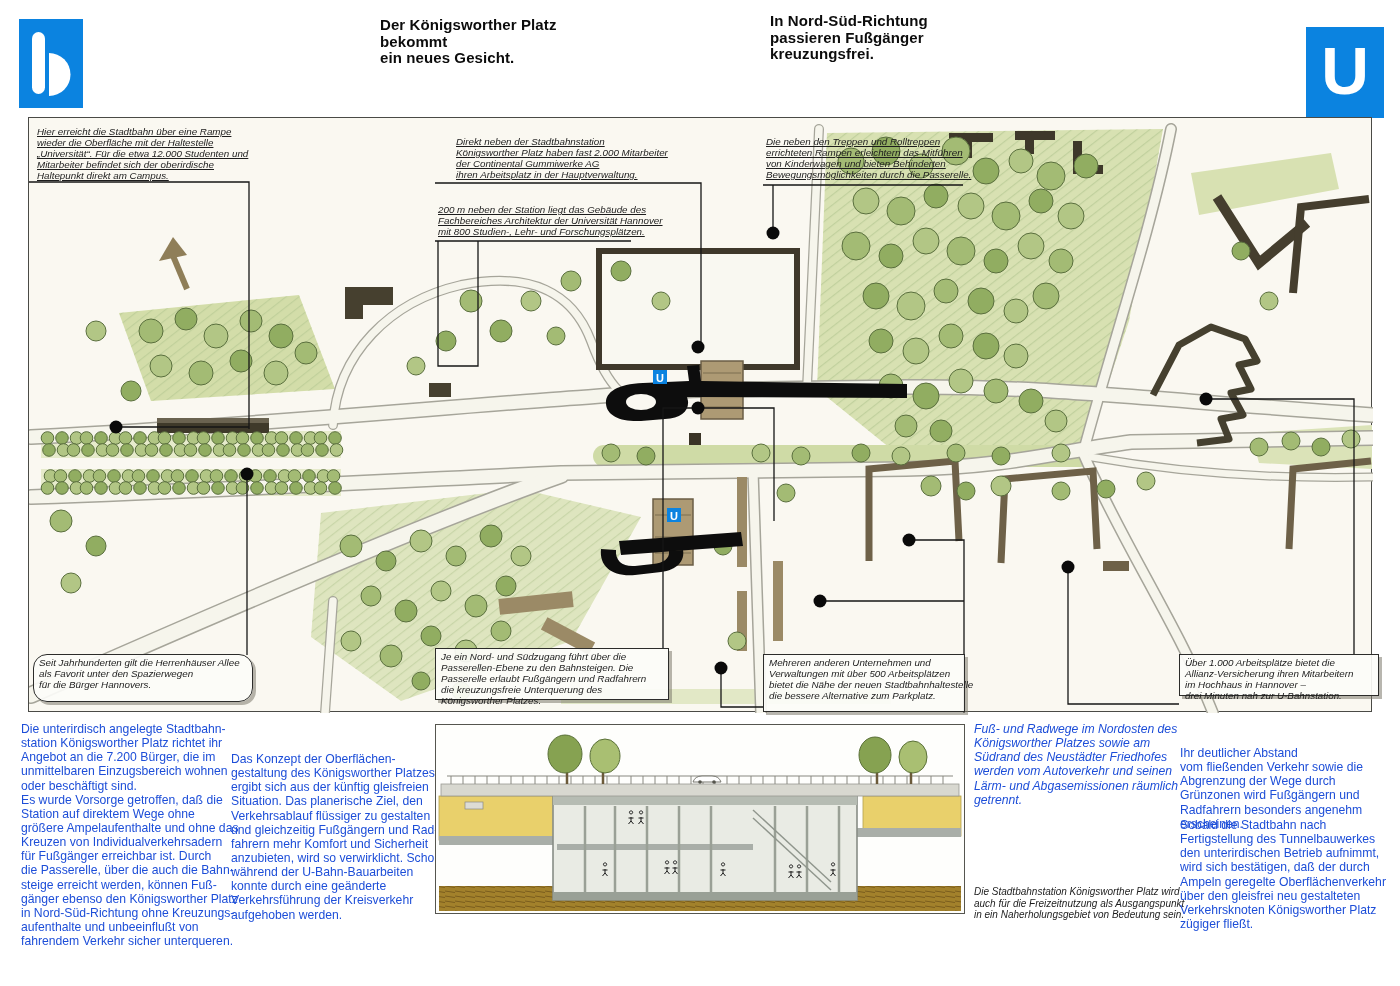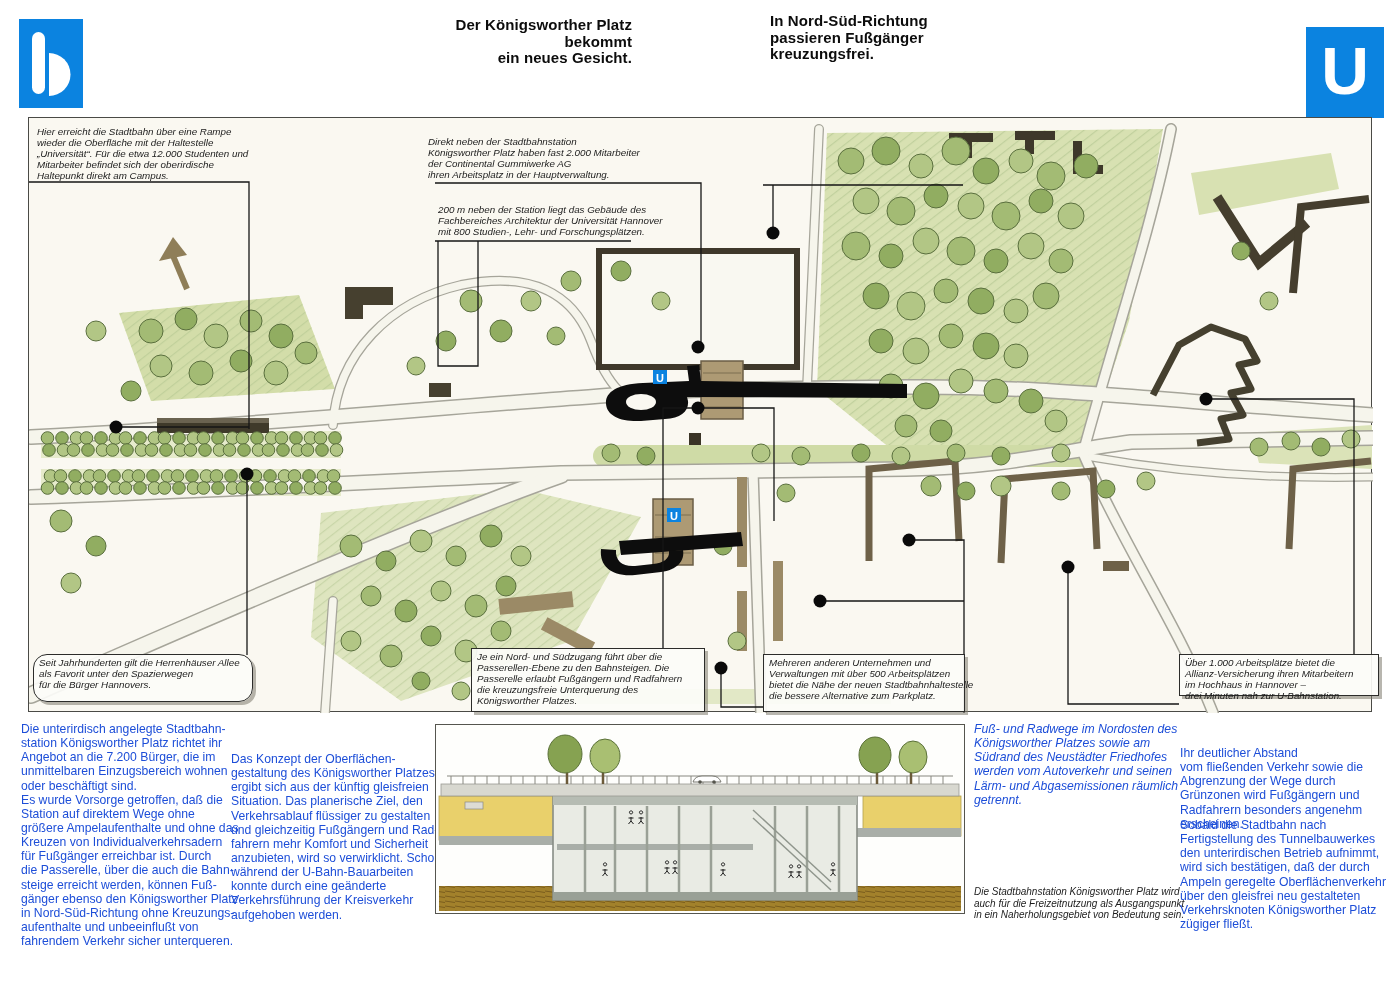--- a/index.html
+++ b/index.html
@@ -4,36 +4,36 @@
 <style>
   html,body{margin:0;padding:0;background:#ffffff;}
   body{width:1400px;height:986px;position:relative;font-family:"Liberation Sans",sans-serif;color:#111;overflow:hidden;}
   .abs{position:absolute;}
   .logo{background:#0b83e0;display:flex;align-items:center;justify-content:center;}
   .headline{font-weight:bold;font-size:15px;line-height:1.1;white-space:pre;color:#0c0c0c;letter-spacing:.1px;}
   #map{left:28px;top:117px;width:1344px;height:595px;background:#faf8f1;border:1.4px solid #4a4a46;box-sizing:border-box;}
   #map svg{position:absolute;left:0;top:0;}
   .anno{position:absolute;font-style:italic;font-size:9.8px;line-height:1.12;white-space:pre;color:#1c1c1c;background:rgba(252,252,248,.92);padding:3px 5px 4px 5px;box-sizing:border-box;}
   .anno.boxed{border:1px solid #2c2c2a;box-shadow:3px 3px 0 rgba(125,122,110,.55);}
-  .anno.plain{background:transparent;padding:3px 2px;}
+  .anno.plain{background:transparent;padding:3px 2px;text-decoration:underline;}
   .bodycol{position:absolute;font-size:12.2px;line-height:1.16;white-space:pre;color:#1d4ed8;}
   .caption{position:absolute;font-style:italic;font-size:10px;line-height:1.15;white-space:pre;color:#1c1c1c;}
   .ulogo-letter{color:#fff;font-weight:bold;font-size:66px;line-height:1;transform:translateY(-2px);}
 </style>
 </head>
 <body>
 
 <div class="abs logo" style="left:19px;top:19px;width:64px;height:89px;">
   <svg width="64" height="89" viewBox="0 0 64 89">
     <rect x="13" y="13" width="13" height="62" rx="6.5" fill="#fff"></rect>
     <path d="M30,34 A21.5,21.5 0 0 1 30,77 Z" fill="#fff"></path>
   </svg>
 </div>
 
-<div class="abs headline" style="left:380px;top:17px;width:252px;text-align:right;">Der Königsworther Platz
+<div class="abs headline" style="left:380px;top:17px;width:252px;">Der Königsworther Platz
 bekommt
 ein neues Gesicht.</div>
 <div class="abs headline" style="left:770px;top:13px;width:240px;">In Nord-Süd-Richtung
 passieren Fußgänger
 kreuzungsfrei.</div>
 
 <div class="abs logo" style="left:1306px;top:27px;width:78px;height:91px;">
   <span class="ulogo-letter">U</span>
 </div>
 
@@ -368,31 +368,35 @@
     <circle cx="1067" cy="566" r="6.5"></circle>
         <circle cx="1205" cy="398" r="6.5"></circle>
   </g>
 </svg>
 
   <div class="anno plain" style="left:6px;top:6px;width:222px;">Hier erreicht die Stadtbahn über eine Rampe
 wieder die Oberfläche mit der Haltestelle
 „Universität“. Für die etwa 12.000 Studenten und
 Mitarbeiter befindet sich der oberirdische
 Haltepunkt direkt am Campus.</div>
-  <div class="anno plain" style="left:397px;top:16px;width:266px;">Direkt neben der Stadtbahnstation
+  <div class="anno plain" style="left:425px;top:16px;width:266px;">Direkt neben der Stadtbahnstation
 Königsworther Platz haben fast 2.000 Mitarbeiter
 der Continental Gummiwerke AG
 ihren Arbeitsplatz in der Hauptverwaltung.</div>
   <div class="anno plain" style="left:407px;top:84px;width:238px;">200 m neben der Station liegt das Gebäude des
 Fachbereiches Architektur der Universität Hannover
 mit 800 Studien-, Lehr- und Forschungsplätzen.</div>
+  <div class="anno plain" style="left:735px;top:16px;width:210px;">Die neben den Treppen und Rolltreppen
+errichteten Rampen erleichtern das Mitführen
+von Kinderwagen und bieten Behinderten
+Bewegungsmöglichkeiten durch die Passerelle.</div>
   <div class="anno boxed" style="left:4px;top:536px;width:220px;height:48px;border-radius:14px;">Seit Jahrhunderten gilt die Herrenhäuser Allee
 als Favorit unter den Spazierwegen
 für die Bürger Hannovers.</div>
-  <div class="anno boxed" style="left:406px;top:530px;width:234px;height:64px;margin-left:36px;">Je ein Nord- und Südzugang führt über die
+  <div class="anno boxed" style="left:406px;top:530px;width:234px;height:52px;">Je ein Nord- und Südzugang führt über die
 Passerellen-Ebene zu den Bahnsteigen. Die
 Passerelle erlaubt Fußgängern und Radfahrern
 die kreuzungsfreie Unterquerung des
 Königsworther Platzes.</div>
   <div class="anno boxed" style="left:734px;top:536px;width:202px;height:58px;">Mehreren anderen Unternehmen und
 Verwaltungen mit über 500 Arbeitsplätzen
 bietet die Nähe der neuen Stadtbahnhaltestelle
 die bessere Alternative zum Parkplatz.</div>
   <div class="anno boxed" style="left:1150px;top:536px;width:200px;height:42px;">Über 1.000 Arbeitsplätze bietet die
 Allianz-Versicherung ihren Mitarbeitern

